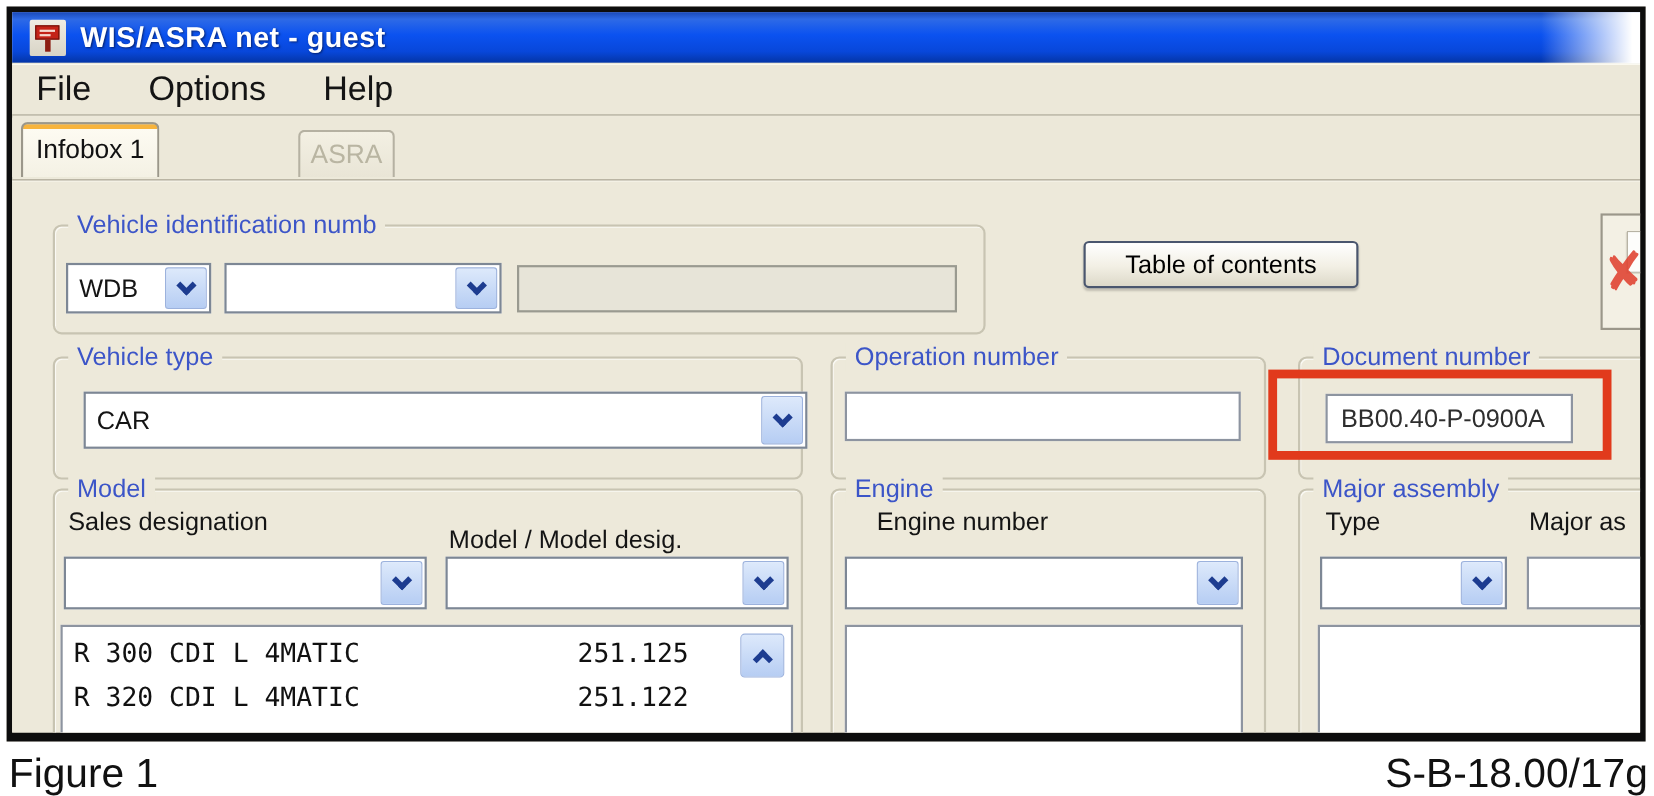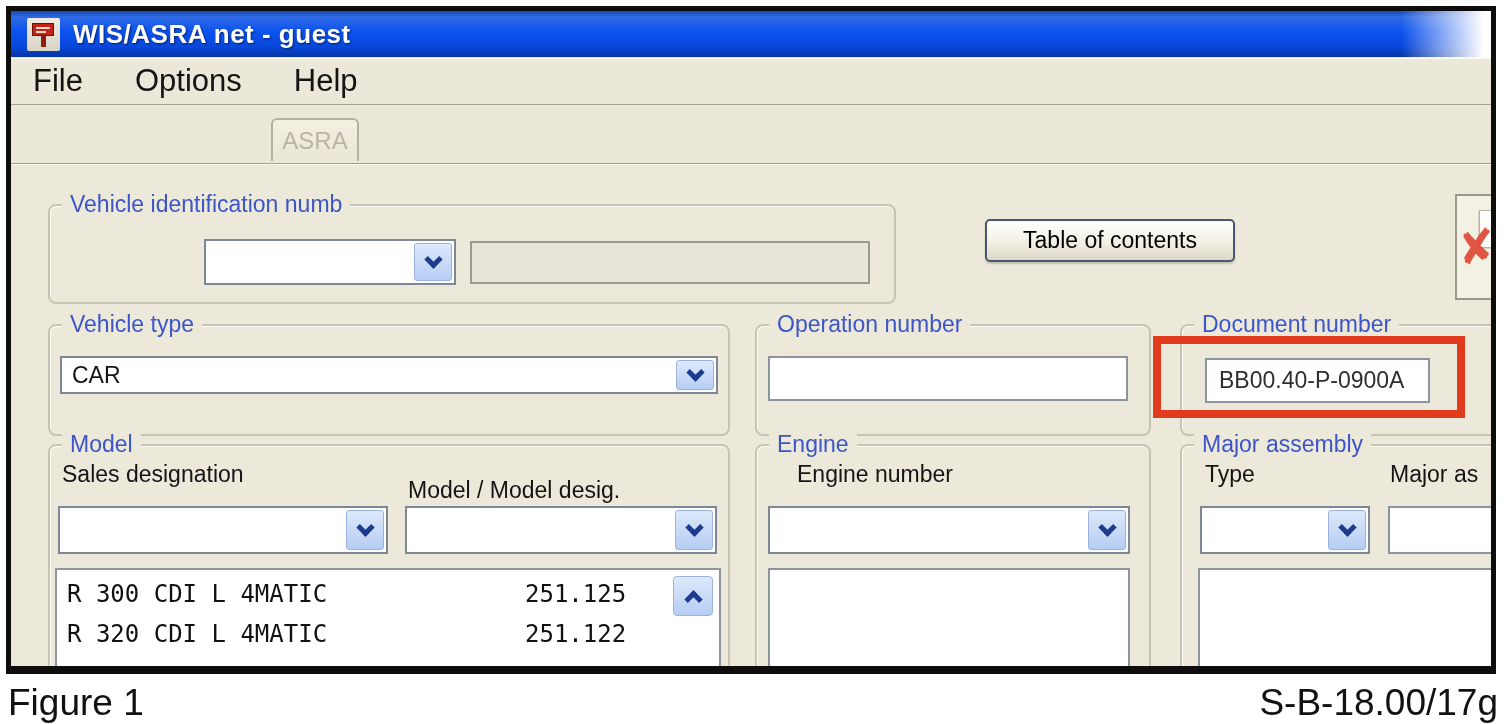--- a/index.html
+++ b/index.html
@@ -110,47 +110,54 @@
     <div class="titlebar-fade"></div>
   </div>
 
   <div class="menubar">
     <span class="menu-item">File</span>
     <span class="menu-item">Options</span>
     <span class="menu-item">Help</span>
   </div>
 
   <div class="tabstrip">
+    <div class="tab tab-active">Infobox 1</div>
     <div class="tab tab-disabled">ASRA</div>
   </div>
 
   <div class="panel">
 
     <div class="group" style="left:37px; top:40px; width:848px; height:100px;">
       <span class="group-label">Vehicle identification numb</span>
+    </div>
+    <div class="combo" style="left:49px; top:75px; width:132px; height:46px;">
+      <span>WDB</span>
+      <span class="combo-btn">
+          <i class="chev-down"></i>
+        </span>
     </div>
     <div class="combo" style="left:193px; top:75px; width:252px; height:46px;">
       <span></span>
       <span class="combo-btn">
           <i class="chev-down"></i>
         </span>
     </div>
     <div class="field field-disabled" style="left:459px; top:77px; width:400px; height:43px;"></div>
 
     <div class="xp-button" style="left:974px; top:55px; width:250px; height:43px;">Table of contents</div>
 
     <div class="icon-button" style="left:1444px; top:30px; width:60px; height:106px;">
       <span class="doc-glyph"></span>
       <span class="redx-glyph">✘</span>
     </div>
 
     <div class="group" style="left:37px; top:160px; width:682px; height:112px;">
       <span class="group-label">Vehicle type</span>
     </div>
-    <div class="combo" style="left:49px; top:192px; width:658px; height:38px;">
+    <div class="combo" style="left:65px; top:192px; width:658px; height:52px;">
       <span>CAR</span>
       <span class="combo-btn">
           <i class="chev-down"></i>
         </span>
     </div>
 
     <div class="group" style="left:744px; top:160px; width:396px; height:112px;">
       <span class="group-label">Operation number</span>
     </div>
     <div class="field" style="left:757px; top:192px; width:360px; height:45px;"></div>

